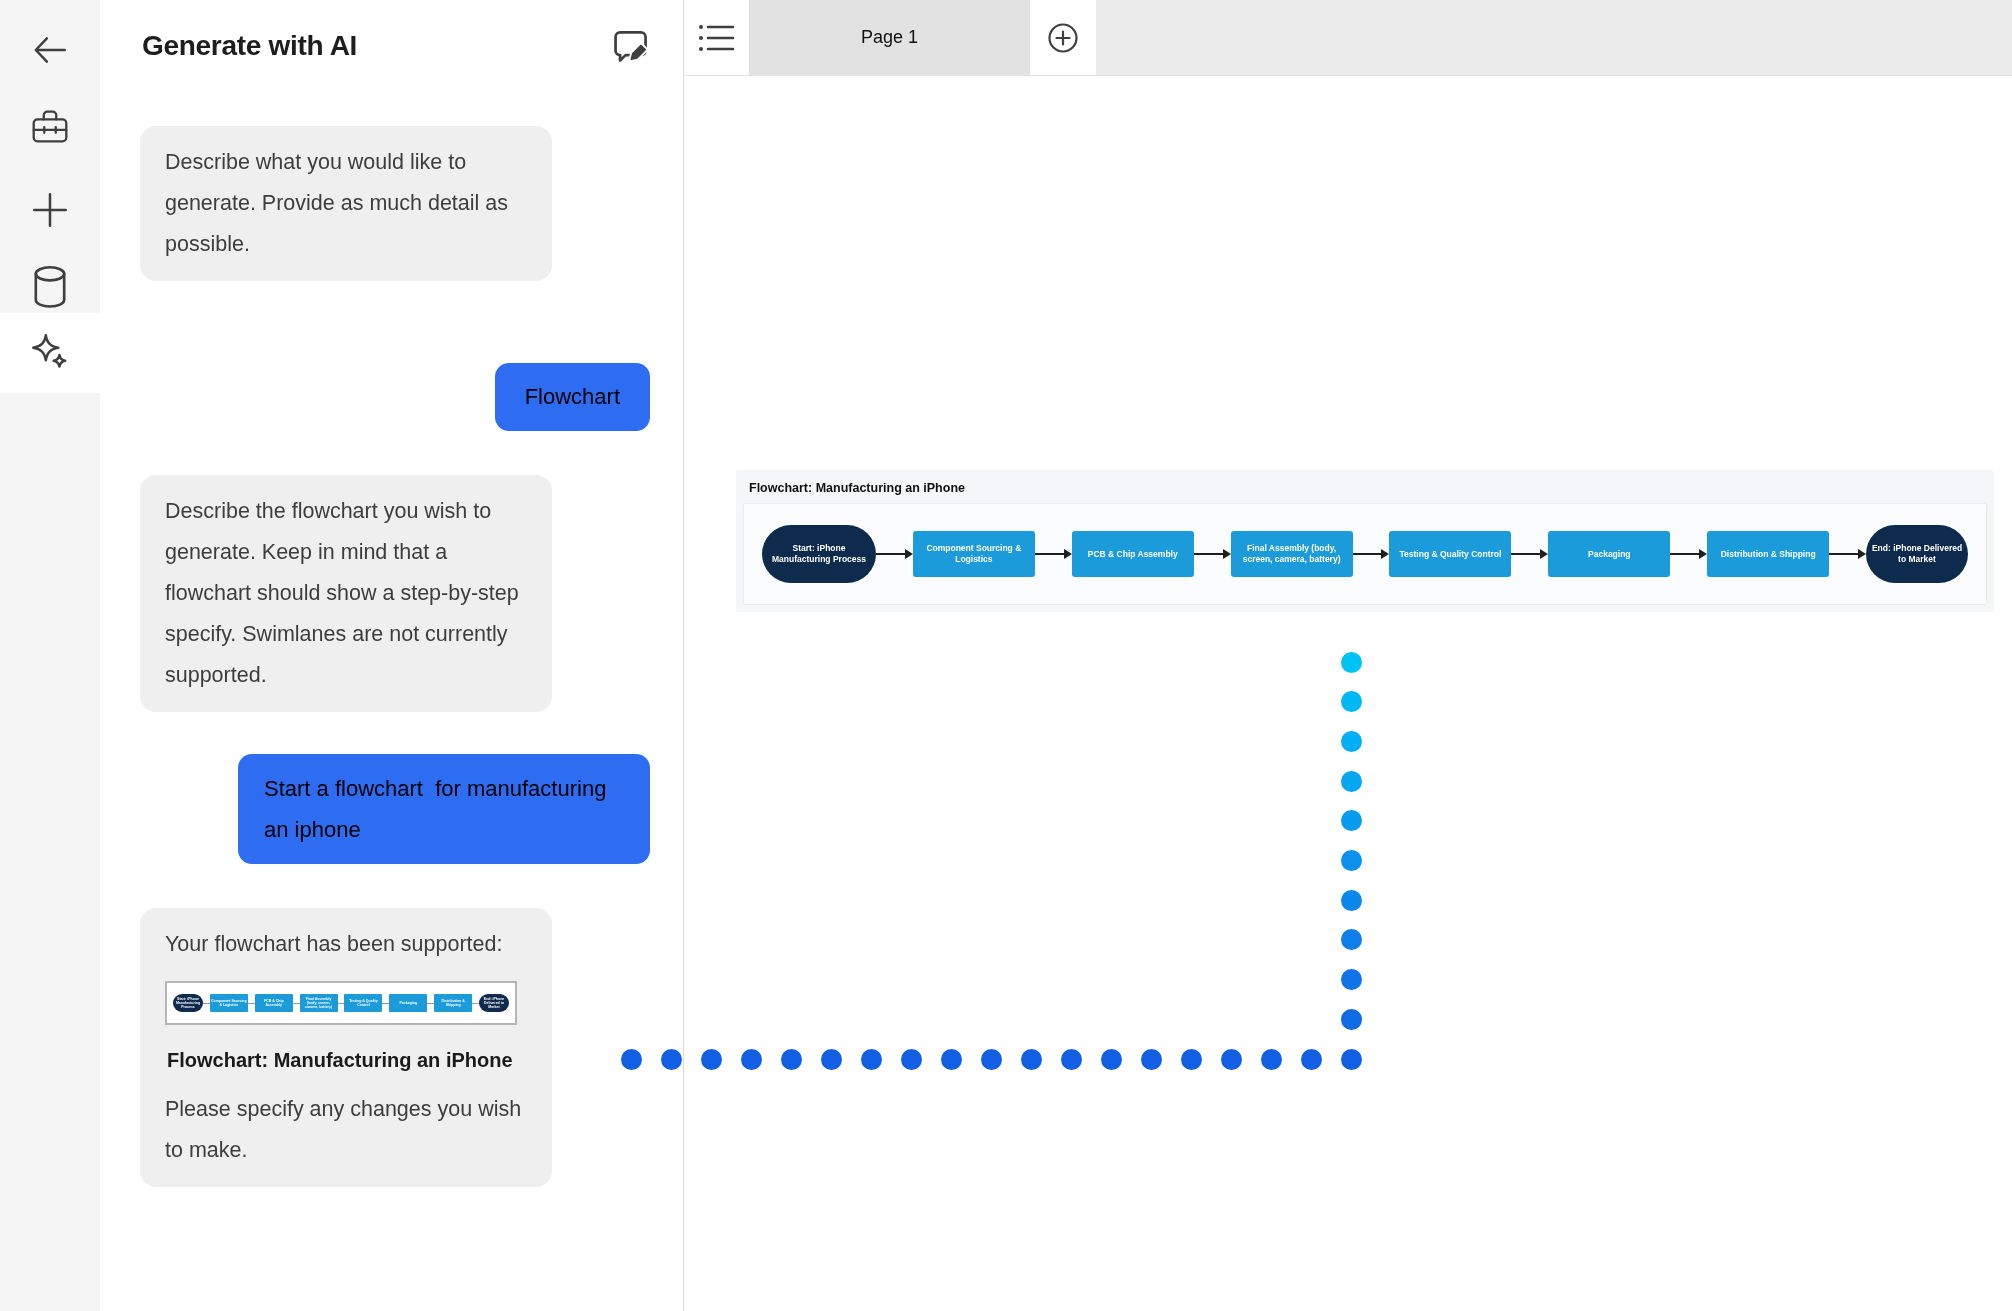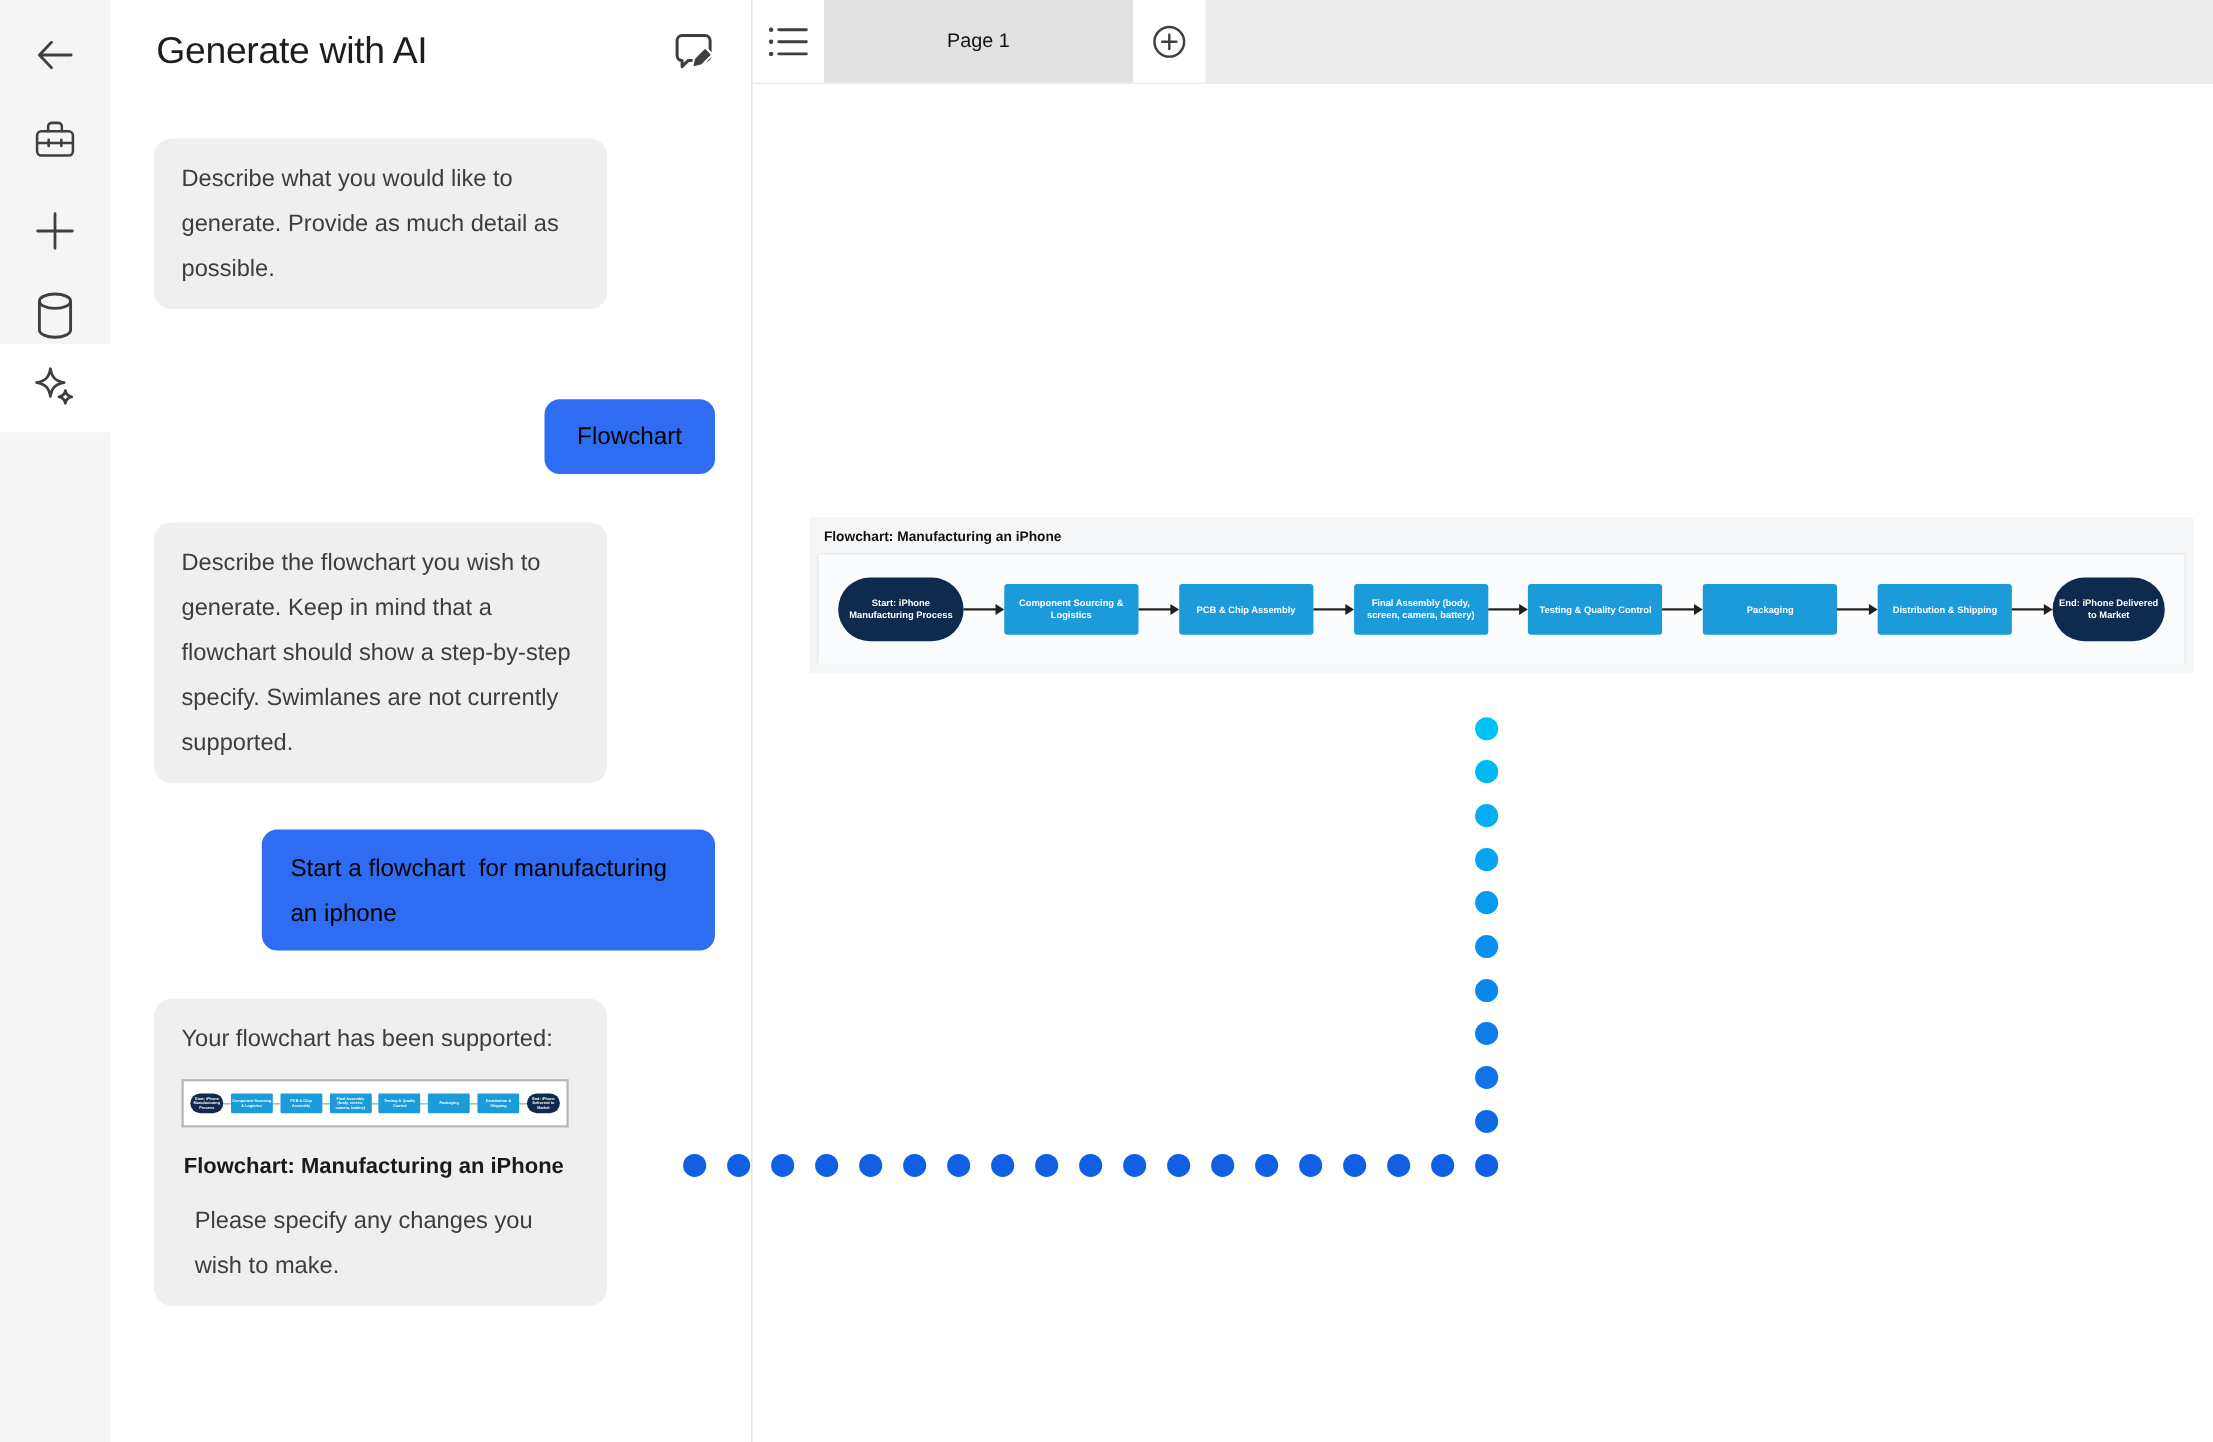--- a/index.html
+++ b/index.html
@@ -21,36 +21,36 @@
   .rail svg { stroke:#3f3f3f; fill:none; stroke-width:2.4; stroke-linecap:round; stroke-linejoin:round; }
   
   .panel {
     position:absolute; left:100px; top:0; width:584px; height:100%;
     background:#ffffff; border-right:1px solid #d9d9d9; z-index:2;
   }
   .panel-header {
     display:flex; align-items:center; justify-content:space-between;
     padding:26px 32px 0 42px;
   }
-  .panel-title { font-size:34px; font-weight:normal; color:#1d1d1d; letter-spacing:-0.3px; }
+  .panel-title { font-size:28px; font-weight:bold; color:#1d1d1d; letter-spacing:-0.3px; }
   .feedback-btn { cursor:pointer; display:flex; }
   .messages { padding:60px 33px 0 40px; display:flex; flex-direction:column; }
   .bubble {
     background:#efefef; border-radius:16px; padding:16px 25px;
     font-size:21.5px; line-height:41px; color:#3d3d3d;
     max-width:412px; width:fit-content; margin-bottom:42px;
   }
   .user-msg {
     background:#2e6cf2; color:#000000; border-radius:14px;
     margin-left:auto; margin-bottom:44px; width:fit-content;
   }
   .chip { padding:14px 30px; font-size:22px; line-height:40px; margin-top:40px; }
   .user-bubble { padding:14px 26px; font-size:22px; line-height:41px; max-width:412px; white-space:pre-wrap; }
   .gen-caption { font-weight:bold; font-size:20px; color:#1a1a1a; margin:22px 0 16px 2px; line-height:26px; }
-  .gen-text { margin-top:2px;margin-left:12px; }
+  .gen-text { margin-top:2px; }
   
   .thumb {
     margin-top:16px; width:352px; height:44px; background:#ffffff;
     border:2px solid #b5b5b5; display:flex; align-items:center;
     padding:0 6px; overflow:hidden;
   }
   .mini-node {
     flex:0 0 auto; height:18px; display:flex; align-items:center; justify-content:center;
     color:#fff; font-size:3.5px; font-weight:600; text-align:center; line-height:1.15;
     overflow:hidden; padding:1px;

